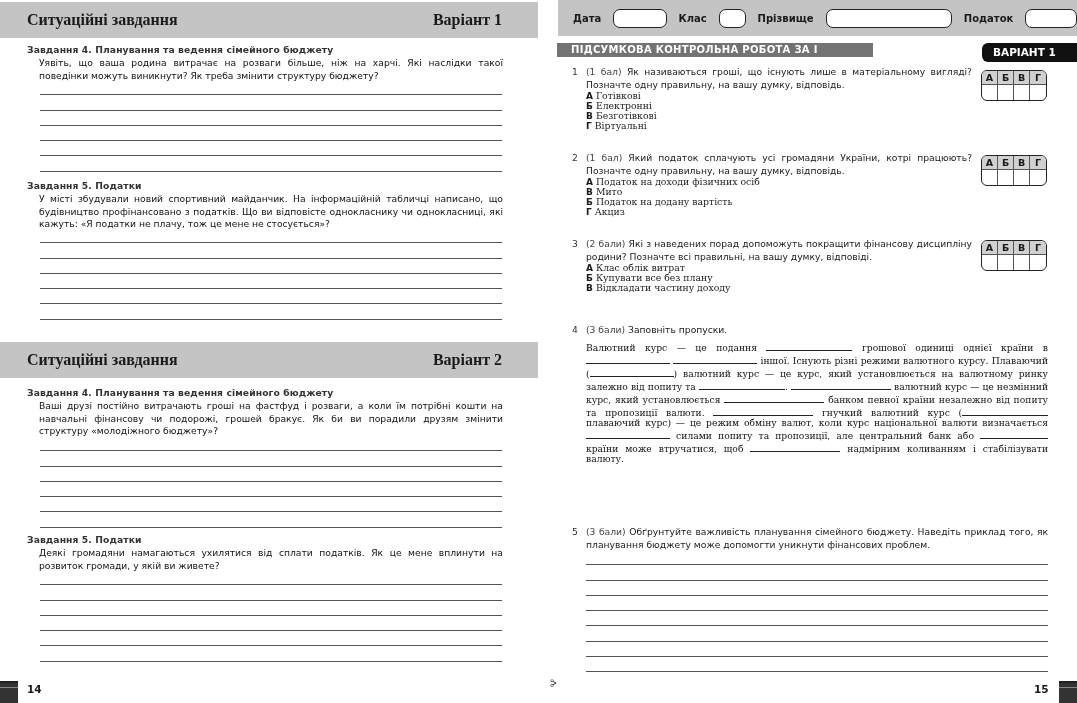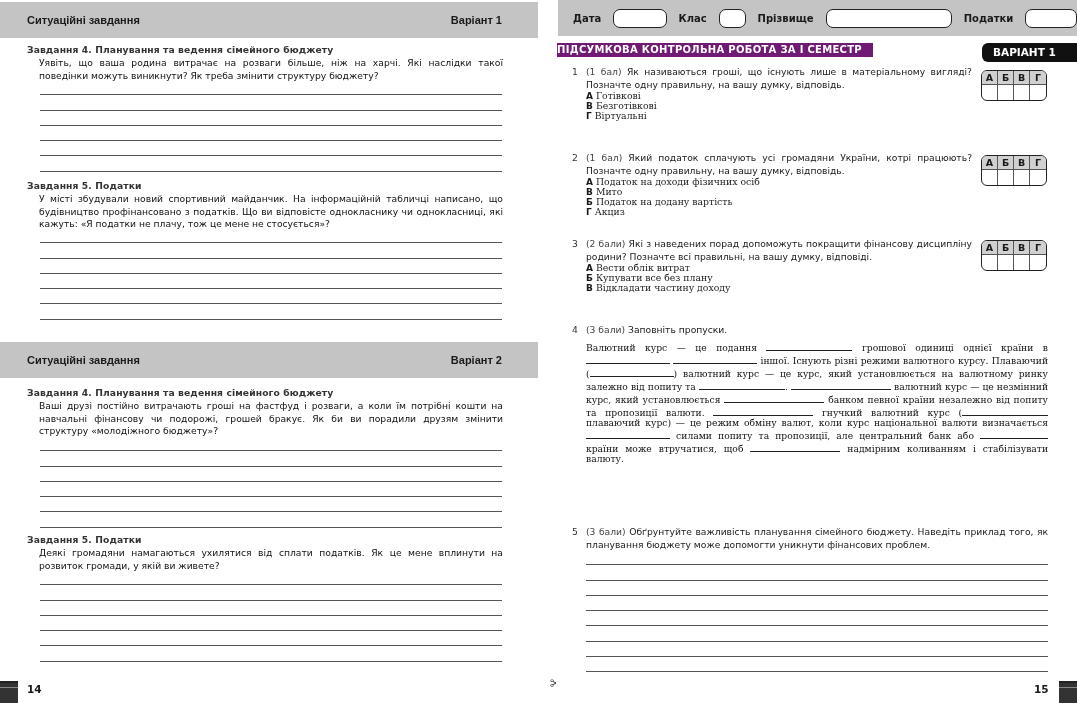--- a/index.html
+++ b/index.html
@@ -6,21 +6,21 @@
   html, body { width: 1077px; height: 703px; overflow: hidden; background: #fff; }
   body { position: relative; font-family: "DejaVu Sans", sans-serif; color: #1a1a1a; }
 
   .page { position: absolute; top: 0; height: 703px; background: #fff; }
   .page-left { left: 0; width: 556px; }
   .page-right { left: 556px; width: 521px; }
 
   
   .sec-bar { position: absolute; left: 0; width: 538px; height: 36px; background: #c4c4c4;
              display: flex; align-items: center; justify-content: space-between; padding: 0 36px 0 27px; }
-  .sec-bar .t { font-family: Liberation Sans, sans-serif; font-weight: bold; font-size: 11px; color: #1a1a1a; }
+  .sec-bar .t { font-family: Liberation Serif, serif; font-weight: bold; font-size: 16px; color: #1a1a1a; }
 
   .task { position: absolute; left: 27px; width: 476px; }
   .task-title { font-weight: bold; font-size: 9.2px; color: #333; letter-spacing: 0.1px; line-height: 12px; }
   .task-body { font-size: 9.2px; line-height: 12.5px; padding-left: 12px; text-align: justify; margin-top: 1px; color: #111; }
   .lines { position: absolute; left: 40px; width: 462px; }
   .lines .ln { height: 15.3px; border-bottom: 1px solid #555; }
 
   .divider { position: absolute; left: 556px; top: 0; width: 2px; height: 703px;
              background: repeating-linear-gradient(to bottom, #666 0 3px, transparent 3px 6px); }
   .scissors { position: absolute; left: 550px; top: 676px; font-size: 16px; color: #444; line-height: 16px; }
@@ -28,22 +28,22 @@
   .pagenum { position: absolute; top: 683px; font-weight: bold; font-size: 10.5px; }
   .corner { position: absolute; width: 18px; height: 22px; top: 681px; background: #333; border-top: 2px solid #222; }
   .corner::before { content:""; position:absolute; left:0; right:0; top:4px; height:1px; background:#888; }
 
   
   .hdr-bar { position: absolute; left: 2px; top: 0; width: 519px; height: 36px; background: #c4c4c4;
              display: flex; align-items: center; padding-left: 15px; gap: 12px; }
   .hdr-bar .lbl { font-weight: bold; font-size: 10px; }
   .hdr-bar .box { height: 19px; border: 1.5px solid #222; border-radius: 7px; background: #fff; }
 
-  .title-band { position: absolute; left: 557px; top: 43px; width: 316px; height: 14px; background: #701a75;
-                color: #fff; font-weight: bold; font-size: 10px; line-height: 14px; padding-left: 0; letter-spacing: 0.3px; }
+  .title-band { position: absolute; left: 557px; top: 43px; width: 316px; height: 14px; background: #737373;
+                color: #fff; font-weight: bold; font-size: 10px; line-height: 14px; padding-left: 14px; letter-spacing: 0.3px; }
   .variant-badge { position: absolute; left: 982px; top: 43px; width: 95px; height: 19px; background: #111; color: #fff;
                    font-weight: bold; font-size: 10.5px; line-height: 19px; padding-left: 11px; border-radius: 6px 0 0 6px; }
 
   .q { position: absolute; left: 572px; width: 400px; }
   .q-head { font-size: 9.2px; line-height: 12.5px; display: flex; }
   .q-num { width: 14px; flex: none; color: #333; }
   .q-text { flex: 1; text-align: justify; }
   .pts { color: #444; }
   .opt { font-size: 9.3px; line-height: 10px; padding-left: 14px; font-family: "DejaVu Serif", serif; }
   .opt .ltr { font-family: "DejaVu Sans", sans-serif; font-weight: bold; font-size: 9px; margin-right: 3px; }
@@ -136,34 +136,35 @@
 <div class="scissors">✂</div>
 
 <div class="page page-right">
   <div class="hdr-bar">
     <span class="lbl">Дата</span>
     <span class="box" style="width:64px;"></span>
     <span class="lbl">Клас</span>
     <span class="box" style="width:32px;"></span>
     <span class="lbl">Прізвище</span>
     <span class="box" style="width:152px;"></span>
-    <span class="lbl">Податки</span>
+    <span class="lbl">Податок</span>
     <span class="box" style="width:62px;"></span>
   </div>
 </div>
 
 <div class="title-band">ПІДСУМКОВА КОНТРОЛЬНА РОБОТА ЗА І СЕМЕСТР</div>
 <div class="variant-badge">ВАРІАНТ 1</div>
 
 <div class="q" style="top:66px;">
   <div class="q-head">
     <span class="q-num">1</span>
     <span class="q-text"><span class="pts">(1 бал)</span> <span>Як називаються гроші, що існують лише в матеріальному вигляді? Позначте одну правильну, на вашу думку, відповідь.</span></span>
   </div>
   <div class="opt"><span class="ltr">А</span><span>Готівкові</span></div>
+  <div class="opt"><span class="ltr">Б</span><span>Електронні</span></div>
   <div class="opt"><span class="ltr">В</span><span>Безготівкові</span></div>
   <div class="opt"><span class="ltr">Г</span><span>Віртуальні</span></div>
 </div>
 <div class="ans-grid" style="top:70px;">
   <div class="c h">А</div>
   <div class="c h">Б</div>
   <div class="c h">В</div>
   <div class="c h">Г</div>
   <div class="c"></div>
   <div class="c"></div>
@@ -190,21 +191,21 @@
   <div class="c"></div>
   <div class="c"></div>
   <div class="c"></div>
 </div>
 
 <div class="q" style="top:238px;">
   <div class="q-head">
     <span class="q-num">3</span>
     <span class="q-text"><span class="pts">(2 бали)</span> <span>Які з наведених порад допоможуть покращити фінансову дисципліну родини? Позначте всі правильні, на вашу думку, відповіді.</span></span>
   </div>
-  <div class="opt"><span class="ltr">А</span><span>Вести облік витрат</span></div>
+  <div class="opt"><span class="ltr">А</span><span>Клас облік витрат</span></div>
   <div class="opt"><span class="ltr">Б</span><span>Купувати все без плану</span></div>
   <div class="opt"><span class="ltr">В</span><span>Відкладати частину доходу</span></div>
 </div>
 <div class="ans-grid" style="top:240px;">
   <div class="c h">А</div>
   <div class="c h">Б</div>
   <div class="c h">В</div>
   <div class="c h">Г</div>
   <div class="c"></div>
   <div class="c"></div>

